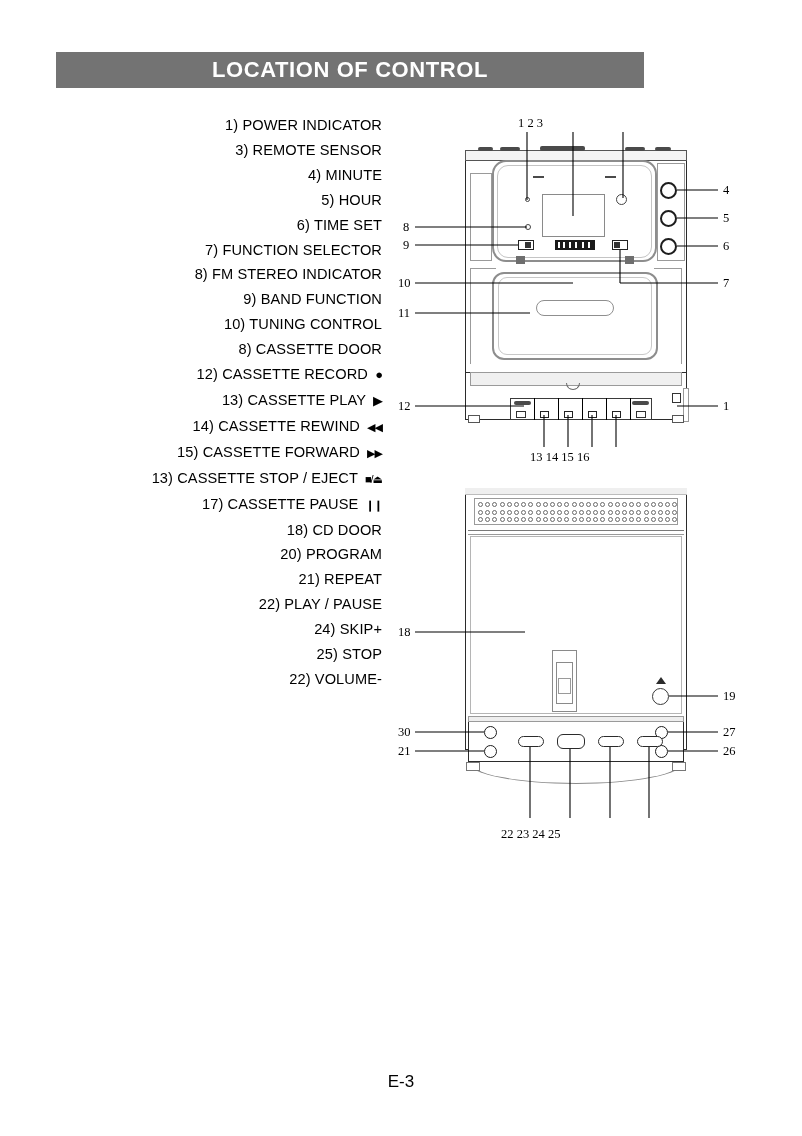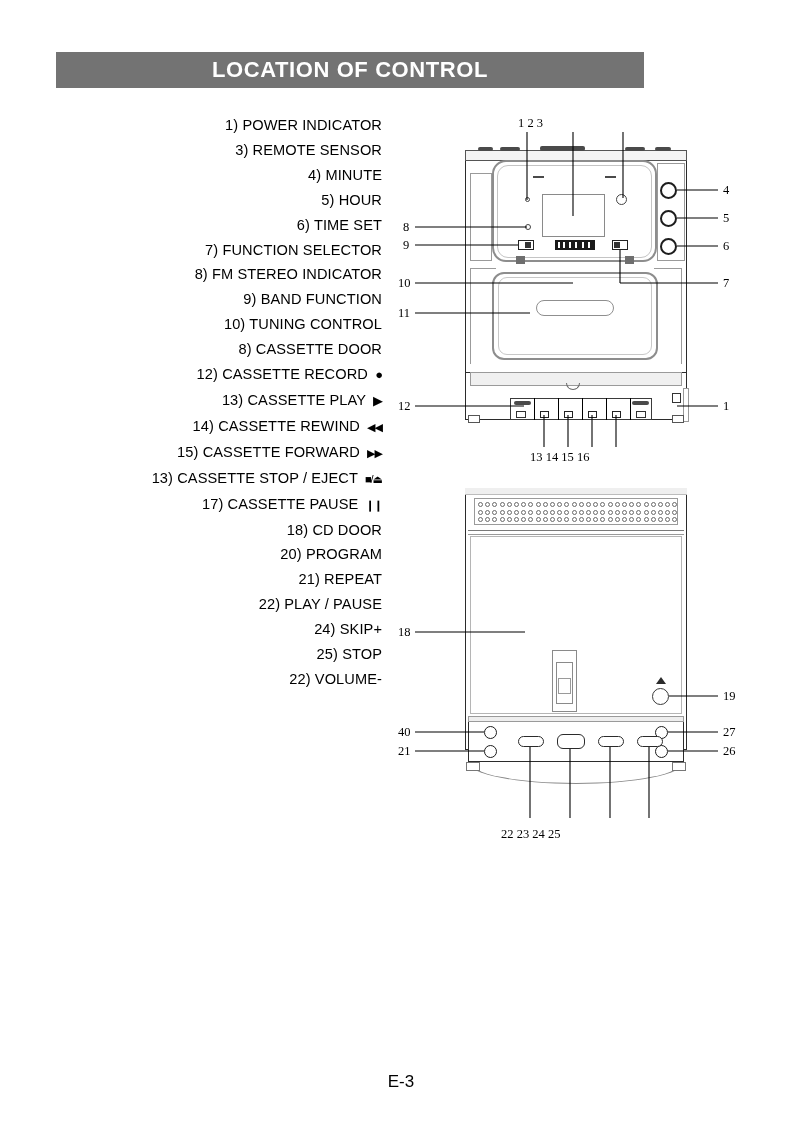--- a/index.html
+++ b/index.html
@@ -481,21 +481,21 @@
 
         <line x1="130" y1="277" x2="130" y2="348"></line>
         <line x1="170" y1="279" x2="170" y2="348"></line>
         <line x1="210" y1="277" x2="210" y2="348"></line>
         <line x1="249" y1="277" x2="249" y2="348"></line>
       </g>
     </svg>
 
     <span class="lbl" style="left:-2px;  top:156px;">18</span>
     <span class="lbl" style="left:323px; top:220px;">19</span>
-    <span class="lbl" style="left:-2px;  top:256px;">40</span>
+    <span class="lbl" style="left:-2px;  top:256px;">30</span>
     <span class="lbl" style="left:-2px;  top:275px;">21</span>
     <span class="lbl" style="left:323px; top:256px;">27</span>
     <span class="lbl" style="left:323px; top:275px;">26</span>
     <span class="lbl" style="left:101px; top:358px;">22 23 24 25</span>
   </div>
 
   <div id="page-footer">
     <span>E-3</span>
   </div>
 

